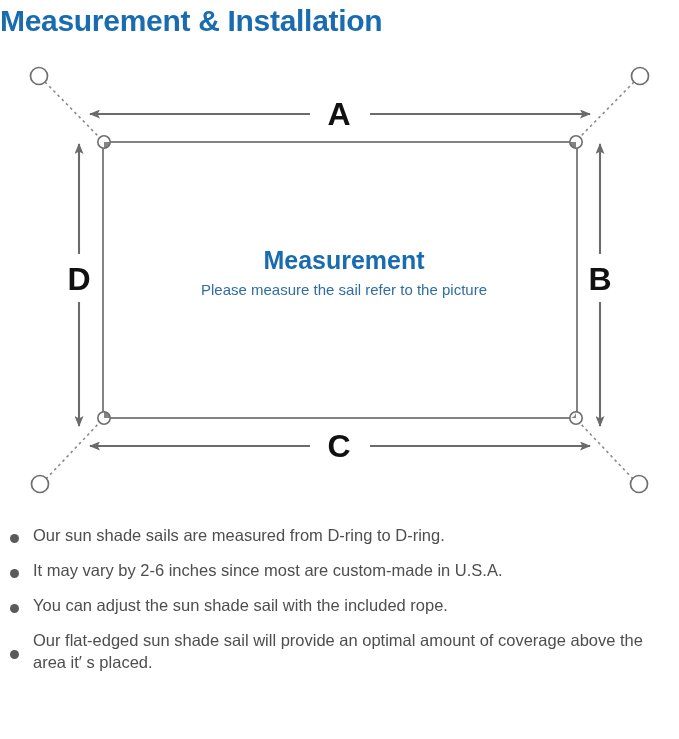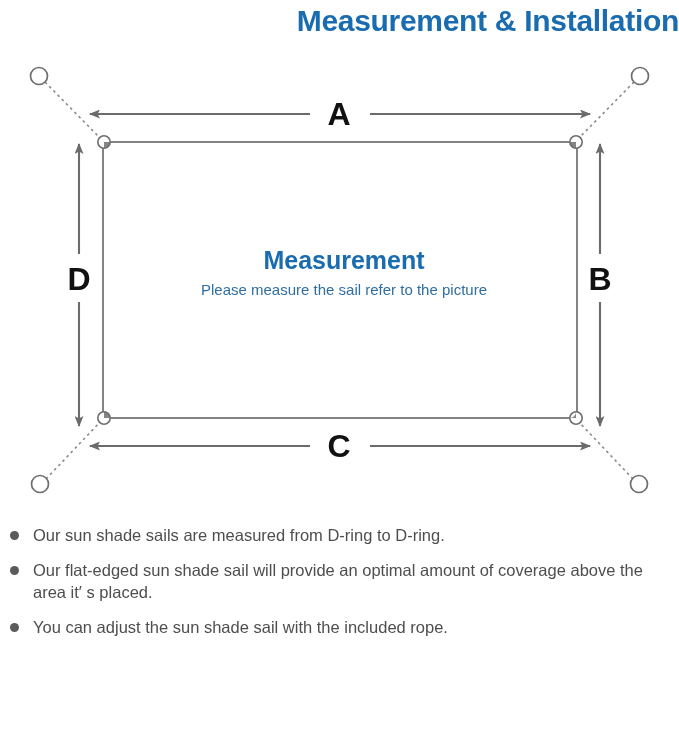--- a/index.html
+++ b/index.html
@@ -13,21 +13,21 @@
     position: relative;
     font-family: "Liberation Sans", sans-serif;
     overflow: hidden;
   }
 
   #page-title {
     position: absolute;
     left: 0;
     top: 0;
     width: 679px;
-    text-align: right;
+    text-align: left;
     font-size: 30px;
     font-weight: bold;
     color: #1a6cb0;
     letter-spacing: -0.3px;
     line-height: 38px;
     padding-top: 2px;
     white-space: nowrap;
   }
 
   #diagram {
@@ -41,21 +41,21 @@
   #notes {
     position: absolute;
     left: 0;
     top: 524px;
     width: 679px;
     height: 215px;
   }
 
   .note-row {
     display: flex;
-    align-items: flex-start;
+    align-items: center;
     padding: 0 12px 0 10px;
     margin-bottom: 13px;
   }
   .note-bullet {
     flex: 0 0 auto;
     width: 9px;
     height: 9px;
     border-radius: 50%;
     background: #5a5a5a;
     margin-top: 7px;
@@ -149,19 +149,23 @@
   </svg>
 </div>
 
 <div id="notes">
   <div class="note-row">
     <span class="note-bullet"></span>
     <span class="note-text">Our sun shade sails are measured from D-ring to D-ring.</span>
   </div>
   <div class="note-row">
     <span class="note-bullet"></span>
-    <span class="note-text">Our flat-edged sun shade sail will provide an optimal amount of coverage above the area it′ s placed.</span>
+    <span class="note-text">It may vary by 2-6 inches since most are custom-made in U.S.A.</span>
   </div>
   <div class="note-row">
     <span class="note-bullet"></span>
     <span class="note-text">You can adjust the sun shade sail with the included rope.</span>
   </div>
+  <div class="note-row">
+    <span class="note-bullet"></span>
+    <span class="note-text">Our flat-edged sun shade sail will provide an optimal amount of coverage above the area it′ s placed.</span>
+  </div>
 </div>
 
 </body></html>

